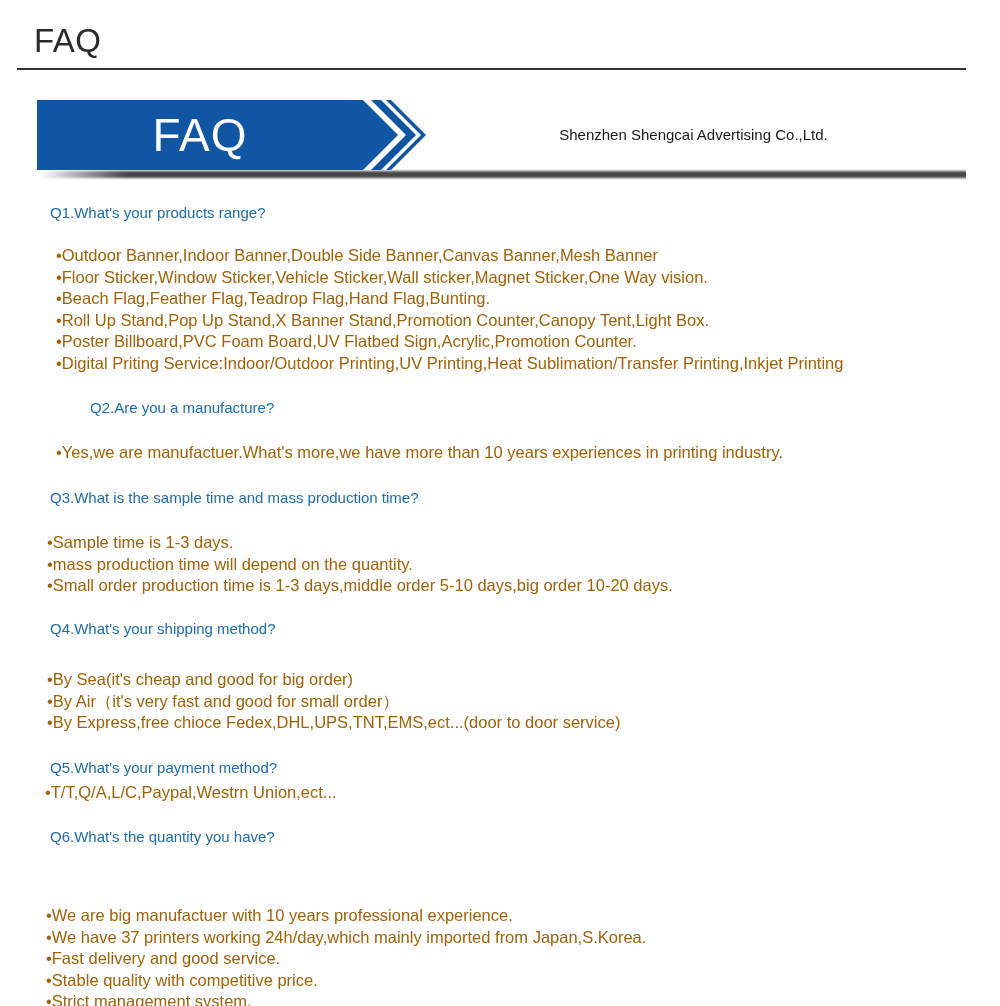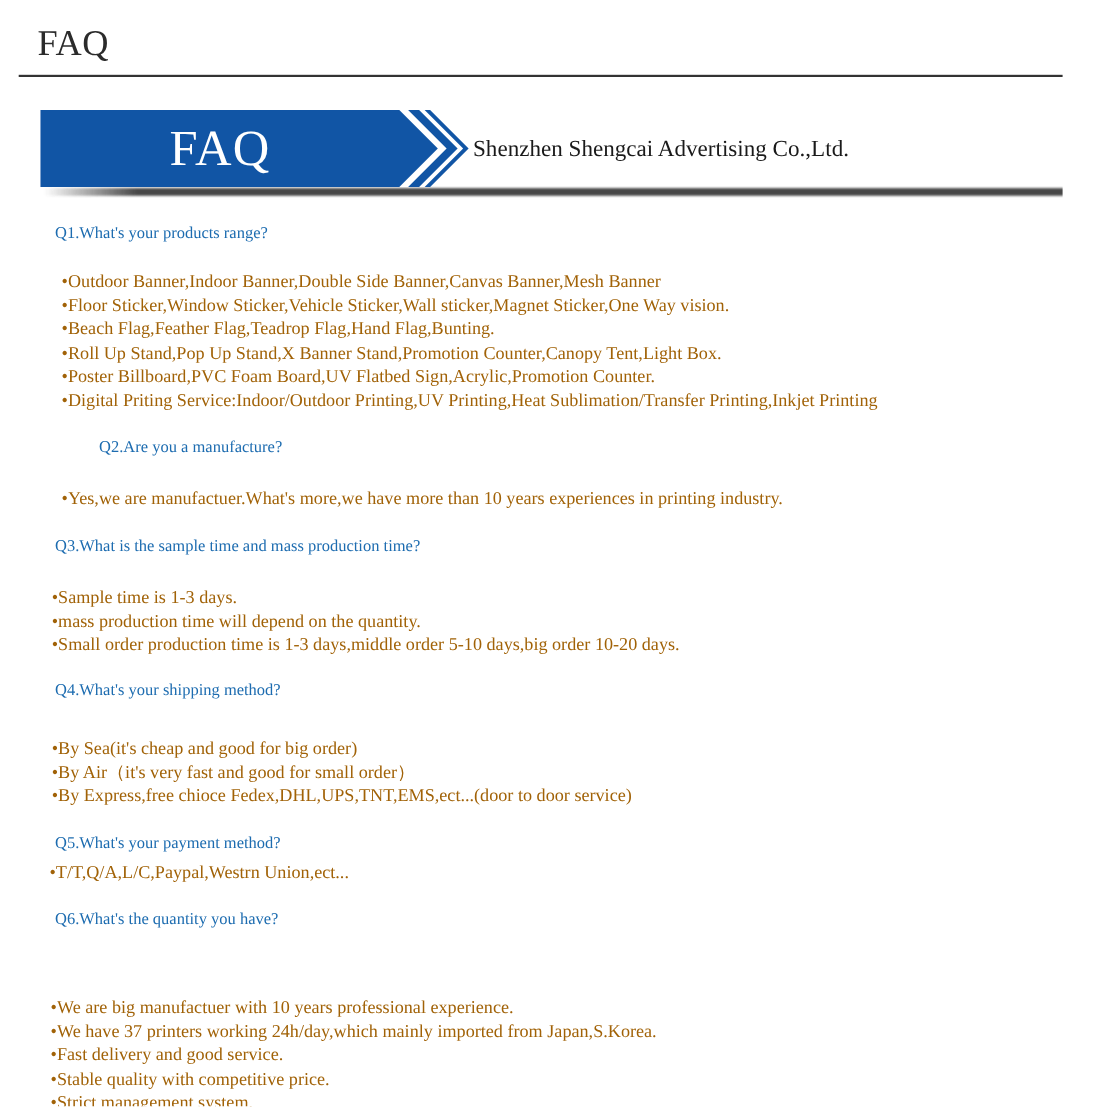--- a/index.html
+++ b/index.html
@@ -1,34 +1,34 @@
 <!DOCTYPE html>
 <html><head>
 <meta charset="utf-8">
 <style>
   html,body{margin:0;padding:0;background:#fff;}
   #screen{
     position:relative;width:966px;height:1006px;background:#ffffff;
-    overflow:hidden;font-family:Liberation Serif, serif;color:#111;
+    overflow:hidden;font-family:Liberation Sans, sans-serif;color:#111;
   }
   .abs{position:absolute;}
   #page-title{
     left:34px;top:22px;font-size:33px;color:#2b2b2b;letter-spacing:.5px;
   }
   #title-rule{
     left:17px;top:68px;width:956px;height:2px;background:#333;
   }
   #banner-svg{left:0;top:0;}
   #banner-label{
     left:37px;top:100px;width:326px;height:70px;line-height:70px;
     text-align:center;color:#ffffff;font-size:46px;letter-spacing:1px;
   }
   #company-name{
     left:430px;top:100px;width:527px;height:70px;line-height:70px;
-    text-align:left;font-size:21px;color:#1a1a1a;
+    text-align:center;font-size:15px;color:#1a1a1a;
   }
   #right-edge-bar{
     left:995px;top:93px;width:5px;height:111px;background:#1a1a1a;
   }
   .q{
     left:50px;font-size:15px;line-height:1.3;color:#1d6cb0;
   }
   .answers{font-size:16.5px;line-height:21.5px;color:#a16207;}
   .answers div{white-space:nowrap;}
 </style>

